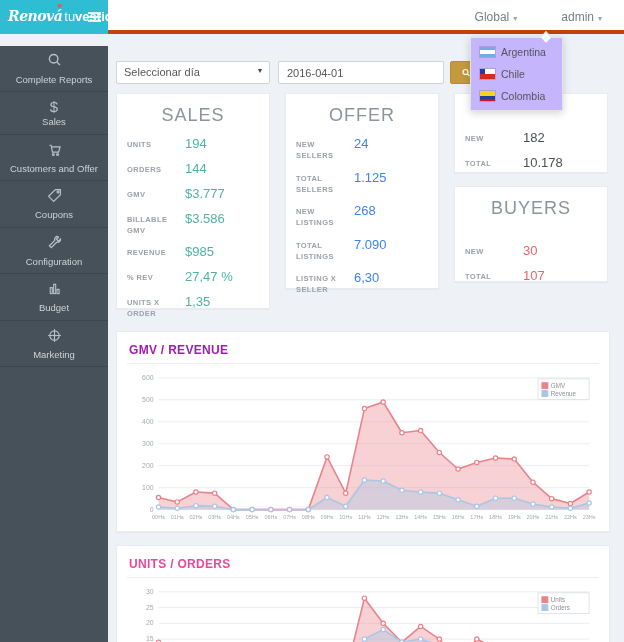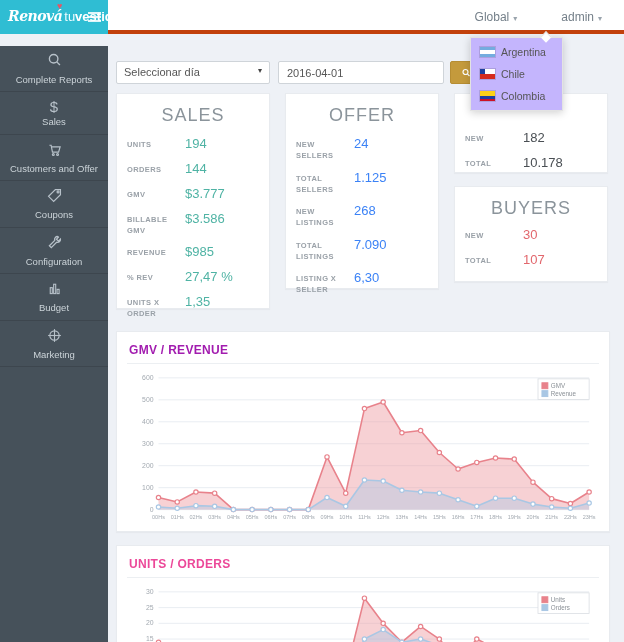--- a/index.html
+++ b/index.html
@@ -51,21 +51,21 @@
   .panel-title { text-align:center; font-size:18px; font-weight:300; color:#8b949b;
     letter-spacing:1px; margin:4px 0 10px; }
   .stat-row { display:flex; margin-bottom:8px; align-items:flex-start; }
   .stat-label { width:58px; flex:0 0 58px; font-size:7.5px; font-weight:bold; color:#9aa1a8;
     letter-spacing:.4px; line-height:1.5; padding-top:3px; text-transform:uppercase; }
   .stat-value { font-size:13px; line-height:1.3; }
   .val-teal { color:#4fb3a4; } .val-blue { color:#3b82f6; }
   .val-red  { color:#e2676d; } .val-dark { color:#4a4f54; }
   .p-sales { height:216px; } .p-offer { height:196px; }
   .p-customers { height:80px; padding-top:36px; } .p-buyers { height:96px; margin-top:13px; }
-  .p-buyers .panel-title { margin-bottom:8px; }
+  .p-buyers .panel-title { margin-bottom:24px; }
 
   .chart-panel { margin-top:22px; padding:8px 12px 6px; }
   .chart-panel.second { margin-top:13px; min-height:230px; }
   .chart-title { font-size:12px; font-weight:bold; letter-spacing:.3px; margin:3px 0 6px; }
   .chart-sep { border:none; border-top:1px solid #eceff2; margin:0 -2px 6px; }
   .chart-svg { width:100%; display:block; }
 
   
   .country-menu { position:absolute; left:470px; top:37px; width:93px; background:#c4b5fd;
     border:1px solid #e3e3e3; box-shadow:0 2px 8px rgba(0,0,0,.18); z-index:30; padding:3px 0; }

